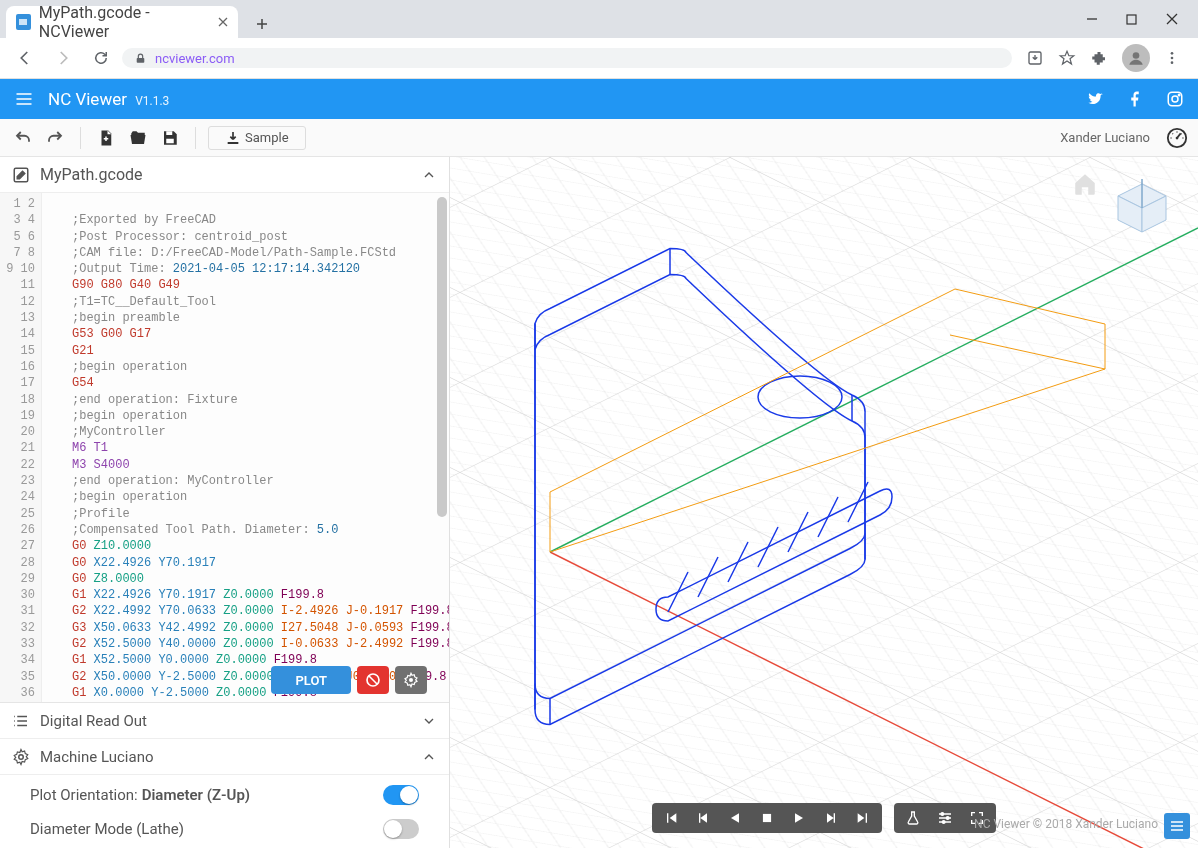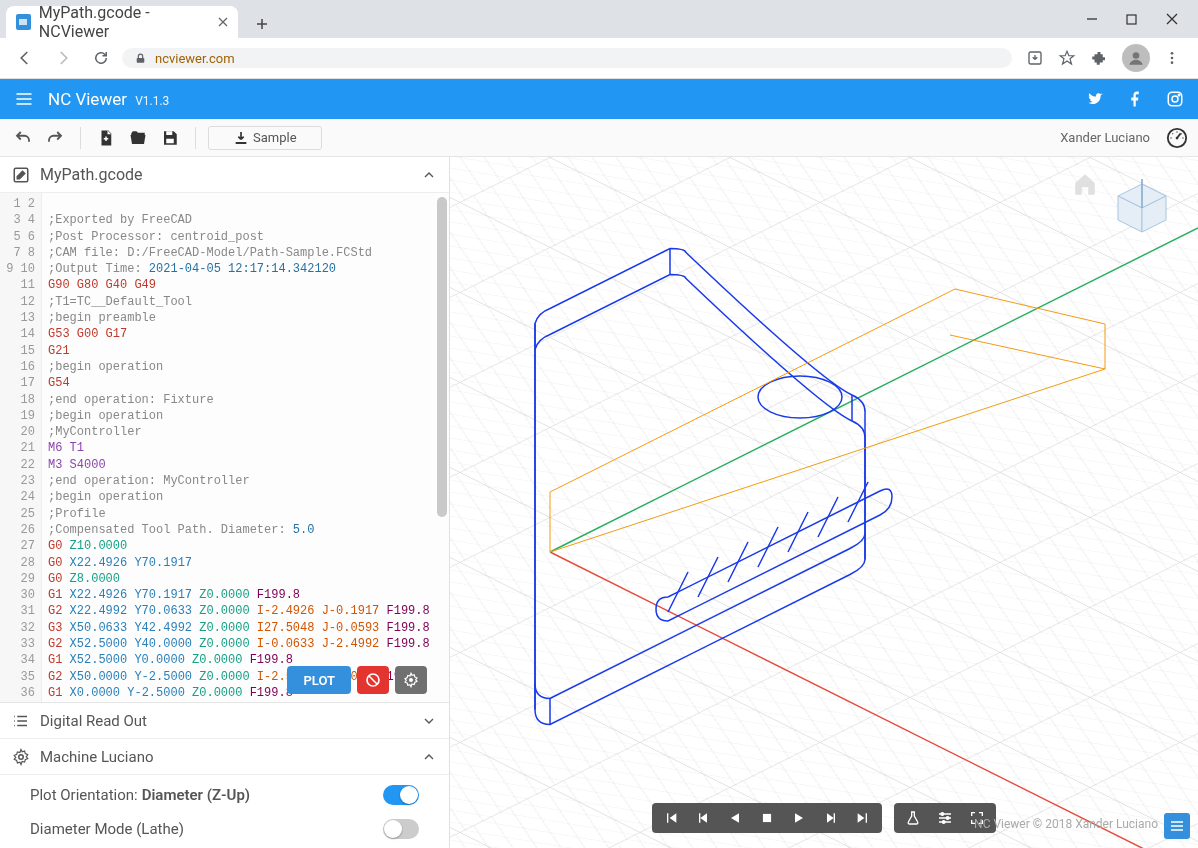--- a/index.html
+++ b/index.html
@@ -12,64 +12,64 @@
   .tab { display:flex; align-items:center; gap:8px; background:#fff; border-radius:8px 8px 0 0; padding:0 10px; height:32px; width:232px; font-size:16px; color:#444;}
   .tab .favicon { width:16px; height:16px; background:#3490dc; border-radius:2px; display:flex; align-items:center; justify-content:center;}
   .tab .favicon svg{stroke:#fff;}
   .tab .close { margin-left:auto; color:#777; cursor:pointer; }
   .tab-new { width:28px; height:28px; display:flex; align-items:center; justify-content:center; margin-left:10px; color:#555; cursor:pointer; }
   .win-controls { position:absolute; right:6px; top:0; height:38px; display:flex; align-items:center; gap:24px; padding-right:10px;}
   .win-controls span { color:#333; width:16px; text-align:center; cursor:pointer;}
   .addr-bar { display:flex; align-items:center; height:40px; padding:0 8px; gap:4px; }
   .addr-bar .nav-btn { width:34px; height:30px; display:flex; align-items:center; justify-content:center; color:#5f6368; cursor:pointer; border-radius:50%;}
   .addr-bar .nav-btn.disabled{color:#bbb;}
-  .url-field { flex:1; height:20px; background:#f1f3f4; border-radius:15px; display:flex; align-items:center; padding:0 12px; gap:8px; color:#a16207; font-size:13px;}
+  .url-field { flex:1; height:20px; background:#f1f3f4; border-radius:15px; display:flex; align-items:center; padding:0 12px; gap:8px; color:#8b5cf6; font-size:13px;}
   .url-field .lock{color:#5f6368;}
   .addr-icons{display:flex; align-items:center; gap:14px; padding:0 10px; color:#5f6368;}
   .avatar{width:28px;height:28px;border-radius:50%;background:#bdbdbd;display:flex;align-items:center;justify-content:center;}
 
   
   .app-header{height:40px;background:#2196f3;display:flex;align-items:center;color:#fff;padding:0 14px;gap:14px;}
   .hamburger{cursor:pointer;}
   .app-title{font-size:17px;font-weight:400;}
   .app-title .ver{font-size:12px;opacity:.9;margin-left:4px;}
   .social{margin-left:auto;display:flex;gap:22px;align-items:center;}
   .social span{cursor:pointer;}
 
   
   .toolbar{height:38px;background:#fafafa;border-bottom:1px solid #e5e5e5;display:flex;align-items:center;padding:0 10px;gap:6px;color:#555;}
   .toolbar .tool{width:26px;height:26px;display:flex;align-items:center;justify-content:center;cursor:pointer;color:#444;}
   .toolbar .sep{width:1px;height:22px;background:#ddd;margin:0 6px;}
-  .toolbar .sample{display:flex;align-items:center;gap:4px;color:#555;border:1px solid #ddd;padding:3px 24px;border-radius:3px;cursor:pointer;}
+  .toolbar .sample{display:flex;align-items:center;gap:4px;color:#555;border:1px solid #ddd;padding:3px 16px;border-radius:3px;cursor:pointer;}
   .toolbar .right{margin-left:auto;display:flex;align-items:center;gap:16px;color:#666;}
   .gauge{color:#444;}
 
   
   .main{display:flex;height:calc(848px - 38px - 40px - 40px - 38px);}
   .left-panel{width:450px;display:flex;flex-direction:column;border-right:1px solid #e0e0e0;background:#fff;position:relative;}
   .panel-section-header{height:36px;display:flex;align-items:center;padding:0 12px;border-bottom:1px solid #eee;color:#555;gap:10px;cursor:pointer;font-size:15px;}
   .panel-section-header .chev{margin-left:auto;}
   .file-header{font-size:16px;color:#555;}
 
   .code-area-wrap{flex:1;display:flex;overflow:hidden;position:relative;background:#fdfdfd;border-bottom:1px solid #e5e5e5;}
   .gutter{width:42px;background:#f7f7f7;border-right:1px solid #eee;color:#999;text-align:right;padding:3px 6px 3px 0;font:12px/16.3px Consolas, "Courier New", monospace;}
-  .code{flex:1;overflow:auto;padding:3px 6px;font:12px/16.3px Consolas, "Courier New", monospace;white-space:pre;color:#383838;}
+  .code{flex:1;overflow:auto;padding:3px 6px;font:12px/16.3px Consolas, "Courier New", monospace;white-space:pre;color:#383838;margin-left:24px;}
   .code .cmt{color:#888;}
   .code .g{color:#c0392b;}
   .code .m{color:#8e44ad;}
   .code .xy{color:#2980b9;}
   .code .z{color:#16a085;}
   .code .ij{color:#d35400;}
   .code .f{color:#7f0055;}
   .code .num{color:#2471a3;}
   .scroll-thumb{position:absolute;right:2px;top:4px;width:10px;height:320px;background:#c9c9c9;border-radius:5px;}
 
   .code-buttons{position:absolute;right:22px;bottom:8px;display:flex;gap:6px;}
   .btn{display:flex;align-items:center;justify-content:center;border-radius:4px;font-weight:600;color:#fff;cursor:pointer;height:28px;font-size:13px;}
-  .btn-plot{background:#3490dc;padding:0 16px;justify-content:flex-end;}
+  .btn-plot{background:#3490dc;padding:0 24px;justify-content:flex-end;}
   .btn-red{background:#e3342f;width:32px;}
   .btn-grey{background:#707070;width:32px;}
 
   .options-body{padding:10px 30px;display:flex;flex-direction:column;gap:14px;font-size:15px;color:#555;}
   .opt-row{display:flex;align-items:center;}
   .opt-row .val{font-weight:600;margin-left:4px;}
   .switch{margin-left:auto;width:36px;height:20px;border-radius:10px;position:relative;}
   .switch.on{background:#2196f3;}
   .switch.off{background:#ccc;}
   .switch .knob{position:absolute;top:1px;width:18px;height:18px;background:#fff;border-radius:50%;box-shadow:0 1px 2px rgba(0,0,0,.3);}

